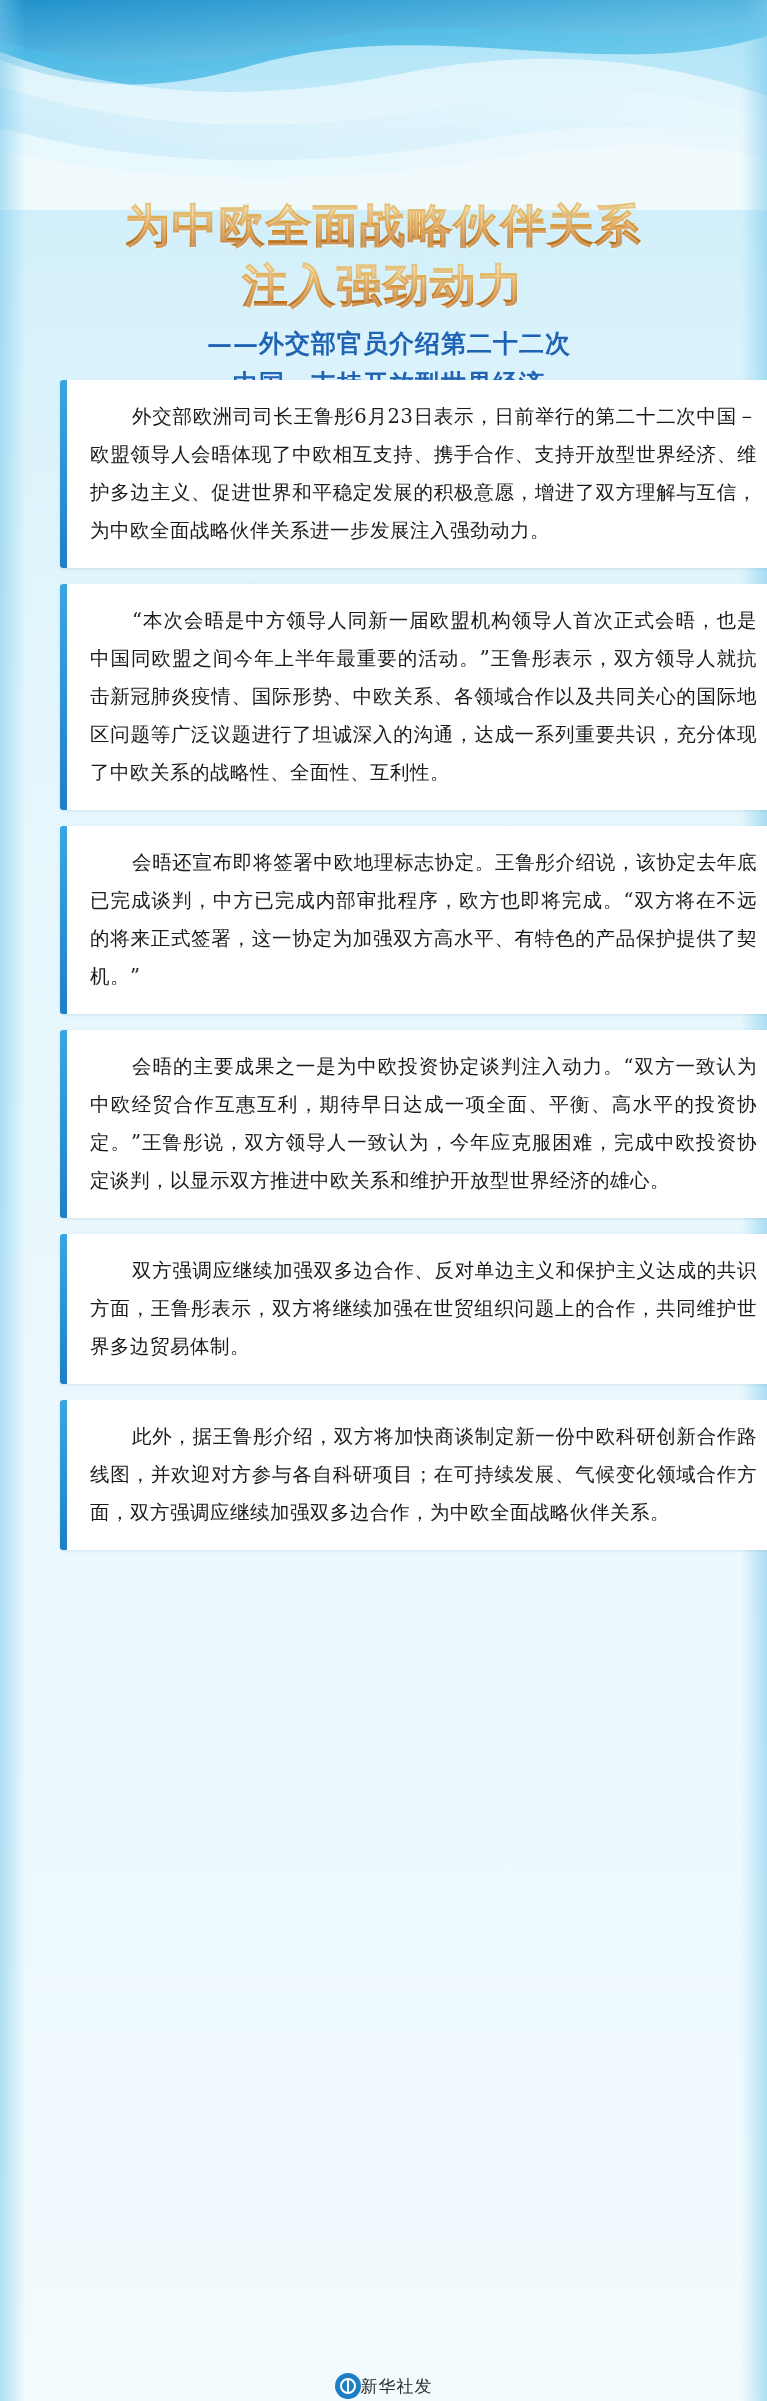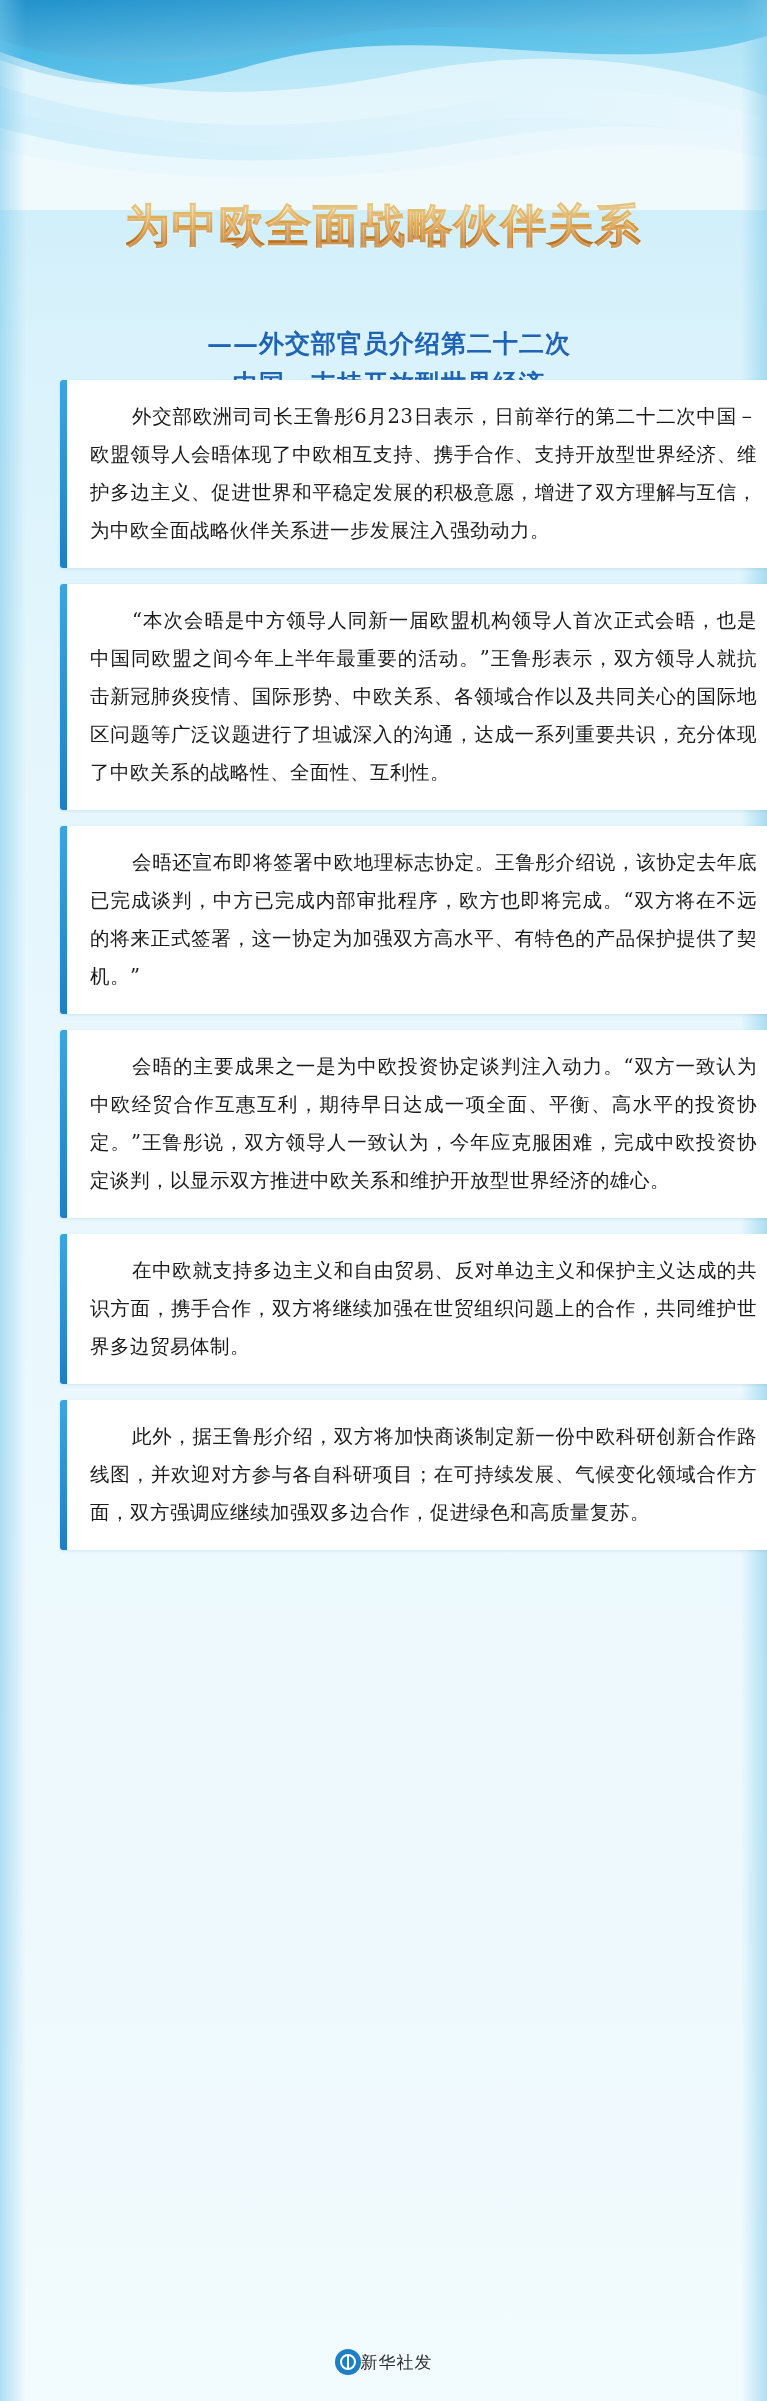--- a/index.html
+++ b/index.html
@@ -107,21 +107,21 @@
     line-height: 38px;
     color: #1a1a1a;
     text-align: justify;
     text-indent: 42px;
     letter-spacing: 0.5px;
   }
 
   
   .footer {
     position: absolute;
-    bottom: 26px;
+    bottom: 2px;
     left: 0;
     width: 767px;
     display: flex;
     align-items: center;
     justify-content: center;
     gap: 0;
   }
   .footer .badge {
     width: 26px; height: 26px;
     border-radius: 50%;
@@ -187,20 +187,21 @@
       <path d="M0,128 C160,170 320,168 480,140 C620,116 710,130 767,146 L767,210 L0,210 Z" fill="#eaf8fd" opacity="0.95"></path>
       <path d="M0,150 C170,188 340,184 500,158 C630,136 712,146 767,158 L767,210 L0,210 Z" fill="#f0fafd"></path>
     </svg>
   </div>
 
   <div class="edge-left"></div>
   <div class="edge-right"></div>
 
   <div class="headline">
     <div class="line">为中欧全面战略伙伴关系</div>
+    <div class="line">注入强劲动力</div>
   </div>
 
   <div class="subhead">
     <div class="sline">——外交部官员介绍第二十二次</div>
     <div class="sline">中国－支持开放型世界经济</div>
   </div>
 
   <div class="body-wrap">
     <div class="para">
       <p>外交部欧洲司司长王鲁彤6月23日表示，日前举行的第二十二次中国－欧盟领导人会晤体现了中欧相互支持、携手合作、支持开放型世界经济、维护多边主义、促进世界和平稳定发展的积极意愿，增进了双方理解与互信，为中欧全面战略伙伴关系进一步发展注入强劲动力。</p>
@@ -208,24 +209,24 @@
     <div class="para">
       <p>“本次会晤是中方领导人同新一届欧盟机构领导人首次正式会晤，也是中国同欧盟之间今年上半年最重要的活动。”王鲁彤表示，双方领导人就抗击新冠肺炎疫情、国际形势、中欧关系、各领域合作以及共同关心的国际地区问题等广泛议题进行了坦诚深入的沟通，达成一系列重要共识，充分体现了中欧关系的战略性、全面性、互利性。</p>
     </div>
     <div class="para">
       <p>会晤还宣布即将签署中欧地理标志协定。王鲁彤介绍说，该协定去年底已完成谈判，中方已完成内部审批程序，欧方也即将完成。“双方将在不远的将来正式签署，这一协定为加强双方高水平、有特色的产品保护提供了契机。”</p>
     </div>
     <div class="para">
       <p>会晤的主要成果之一是为中欧投资协定谈判注入动力。“双方一致认为中欧经贸合作互惠互利，期待早日达成一项全面、平衡、高水平的投资协定。”王鲁彤说，双方领导人一致认为，今年应克服困难，完成中欧投资协定谈判，以显示双方推进中欧关系和维护开放型世界经济的雄心。</p>
     </div>
     <div class="para">
-      <p>在中欧就支持多边主义和自由贸易、反对单边主义和保护主义达成的共识方面，携手合作，双方将继续加强在世贸组织问题上的合作，共同维护世界多边贸易体制。</p>
-    </div>
-    <div class="para">
-      <p>此外，据王鲁彤介绍，双方将加快商谈制定新一份中欧科研创新合作路线图，并欢迎对方参与各自科研项目；在可持续发展、气候变化领域合作方面，双方强调应继续加强双多边合作，促进绿色和高质量复苏。</p>
+      <p>双方强调应继续加强双多边合作、反对单边主义和保护主义达成的共识方面，王鲁彤表示，双方将继续加强在世贸组织问题上的合作，共同维护世界多边贸易体制。</p>
+    </div>
+    <div class="para">
+      <p>此外，据王鲁彤介绍，双方将加快商谈制定新一份中欧科研创新合作路线图，并欢迎对方参与各自科研项目；在可持续发展、气候变化领域合作方面，双方强调应继续加强双多边合作，为中欧全面战略伙伴关系。</p>
     </div>
   </div>
 
   <div class="footer">
     <div class="badge"></div>
     <div class="label">新华社发</div>
   </div>
 
 </div>
 

